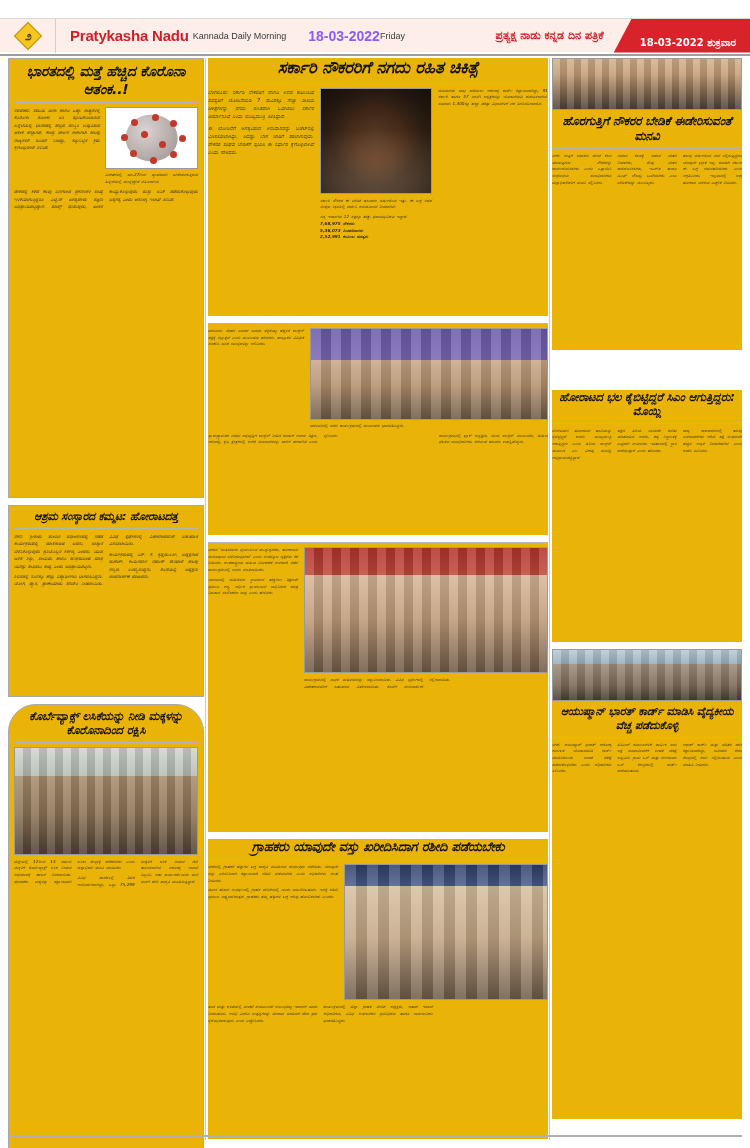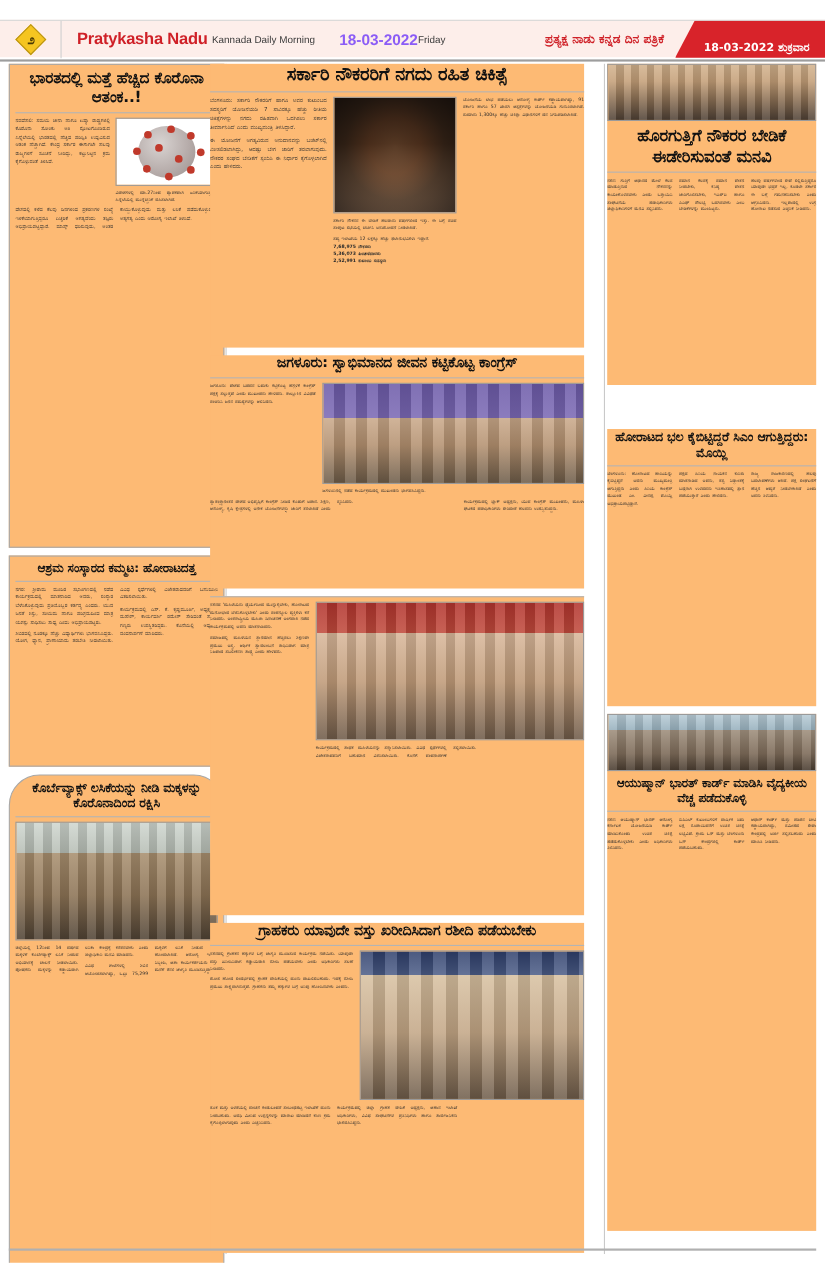--- a/index.html
+++ b/index.html
@@ -55,28 +55,28 @@
     display:flex; align-items:center; padding:15px 14px 0 26px;
     clip-path: polygon(18px 0, 100% 0, 100% 100%, 0 100%);
     color:#ffffff; font-size:10px; font-weight:bold;
     font-family:"DejaVu Sans", sans-serif;
   }
   .rule-under { position:absolute; left:0; top:54px; width:750px; height:2px; background:#9d9d9d; }
 
   
   .page { position:absolute; left:0; top:58px; width:750px; height:1085px; }
   .col-left   { position:absolute; left:8px;   top:0; width:196px; }
-  .col-center { position:absolute; left:191px; top:0; width:340px; }
+  .col-center { position:absolute; left:208px; top:0; width:340px; }
   .col-right  { position:absolute; left:552px; top:0; width:190px; }
 
   .vrule { position:absolute; top:0; width:1px; height:1082px; background:#c9c9c9; }
   .vrule.a { left:205px; }
   .vrule.b { left:549px; }
 
-  .box { border:1px solid #a8a8a8; background:#fdba74; padding:4px 5px 5px 5px; margin-bottom:7px; }
+  .box { border:1px solid #a8a8a8; background:#eab308; padding:4px 5px 5px 5px; margin-bottom:7px;font-style:italic; }
   .box.noborder { border:none; padding:0; }
 
   h1.hl, h2.hl, h3.hl {
     margin:0 0 4px 0; text-align:center; color:#111;
     font-family:"DejaVu Sans", sans-serif; font-weight:bold;
     line-height:1.25; letter-spacing:-0.2px;
   }
   h1.hl { font-size:16.5px; }
   h2.hl { font-size:13px; }
   h3.hl { font-size:11px; }
@@ -270,21 +270,20 @@
           <div class="body-txt s42 lead">5,36,073 ಪಿಂಚಣಿದಾರರು</div>
           <div class="body-txt s42 lead">2,52,991 ಕುಟುಂಬ ಸದಸ್ಯರು</div>
         </div>
         <div style="flex:1;">
           <div class="body-txt s42">ಯೋಜನೆಯ ಲಾಭ ಪಡೆಯಲು ಆರೋಗ್ಯ ಕಾರ್ಡ್ ಕಡ್ಡಾಯವಾಗಿದ್ದು, 91 ಸರ್ಕಾರಿ ಹಾಗೂ 57 ಖಾಸಗಿ ಆಸ್ಪತ್ರೆಗಳನ್ನು ಯೋಜನೆಯಡಿ ಗುರುತಿಸಲಾಗಿದೆ. ಸುಮಾರು 1,300ಕ್ಕೂ ಹೆಚ್ಚು ಚಿಕಿತ್ಸಾ ವಿಧಾನಗಳಿಗೆ ದರ ನಿಗದಿಪಡಿಸಲಾಗಿದೆ.</div>
         </div>
       </div>
     </div>
 
     <div class="box noborder" style="height:212px;">
-      <h2 class="hl">ಜಗಳೂರು: ಸ್ವಾಭಿಮಾನದ ಜೀವನ ಕಟ್ಟಿಕೊಟ್ಟ ಕಾಂಗ್ರೆಸ್</h2>
       <div class="hr-thin"></div>
       <div style="display:flex; gap:6px;">
         <div style="flex:0 0 96px;">
           <div class="body-txt s42">ಜಗಳೂರು: ದೇಶದ ಬಡವರ ಬದುಕು ಕಟ್ಟಿಕೊಟ್ಟ ಹೆಗ್ಗಳಿಕೆ ಕಾಂಗ್ರೆಸ್ ಪಕ್ಷಕ್ಕೆ ಸಲ್ಲುತ್ತದೆ ಎಂದು ಮುಖಂಡರು ಹೇಳಿದರು. ತಾಲ್ಲೂಕಿನ ವಿವಿಧೆಡೆ ಸಂಚರಿಸಿ ಜನರ ಸಮಸ್ಯೆಗಳನ್ನು ಆಲಿಸಿದರು.</div>
         </div>
         <div style="flex:1;">
           <div class="photo" style="height:92px;">
             <div class="ph-stage"></div>
           </div>
           <div class="body-txt s42" style="margin-top:3px;">ಜಗಳೂರಿನಲ್ಲಿ ನಡೆದ ಕಾರ್ಯಕ್ರಮದಲ್ಲಿ ಮುಖಂಡರು ಭಾಗವಹಿಸಿದ್ದರು.</div>
@@ -334,21 +333,21 @@
       </div>
     </div>
   </div>
 
   <div class="col-right">
 
     <div class="box noborder" style="height:292px;">
       <div class="photo" style="height:52px; margin-bottom:4px;">
         <div class="ph-meet"></div>
       </div>
-      <h3 class="hl" style="font-size:15px;text-align:center;">ಹೊರಗುತ್ತಿಗೆ ನೌಕರರ ಬೇಡಿಕೆ ಈಡೇರಿಸುವಂತೆ ಮನವಿ</h3>
+      <h3 class="hl" style="font-size:12px;text-align:center;">ಹೊರಗುತ್ತಿಗೆ ನೌಕರರ ಬೇಡಿಕೆ ಈಡೇರಿಸುವಂತೆ ಮನವಿ</h3>
       <div class="hr-thin"></div>
       <div class="cols3 tight">
         <div class="body-txt s42">ನಗರ: ಗುತ್ತಿಗೆ ಆಧಾರದ ಮೇಲೆ ಕೆಲಸ ಮಾಡುತ್ತಿರುವ ನೌಕರರನ್ನು ಕಾಯಂಗೊಳಿಸಬೇಕು ಎಂದು ಒತ್ತಾಯಿಸಿ ಸಂಘಟನೆಯ ಪದಾಧಿಕಾರಿಗಳು ಜಿಲ್ಲಾಧಿಕಾರಿಗಳಿಗೆ ಮನವಿ ಸಲ್ಲಿಸಿದರು.</div>
         <div class="body-txt s42" style="margin-top:3px;">ಸಮಾನ ಕೆಲಸಕ್ಕೆ ಸಮಾನ ವೇತನ ನೀಡಬೇಕು, ಕನಿಷ್ಠ ವೇತನ ಜಾರಿಗೊಳಿಸಬೇಕು, ಇಎಸ್‌ಐ ಹಾಗೂ ಪಿಎಫ್ ಸೌಲಭ್ಯ ಒದಗಿಸಬೇಕು ಎಂಬ ಬೇಡಿಕೆಗಳನ್ನು ಮುಂದಿಟ್ಟರು.</div>
         <div class="body-txt s42" style="margin-top:3px;">ಹಲವು ವರ್ಷಗಳಿಂದ ಸೇವೆ ಸಲ್ಲಿಸುತ್ತಿದ್ದರೂ ಯಾವುದೇ ಭದ್ರತೆ ಇಲ್ಲ. ಕೂಡಲೇ ಸರ್ಕಾರ ಈ ಬಗ್ಗೆ ಗಮನಹರಿಸಬೇಕು ಎಂದು ಆಗ್ರಹಿಸಿದರು. ಇಲ್ಲವಾದಲ್ಲಿ ಉಗ್ರ ಹೋರಾಟ ನಡೆಸುವ ಎಚ್ಚರಿಕೆ ನೀಡಿದರು.</div>
       </div>
     </div>
 
     <div class="box noborder" style="height:252px;">
       <h3 class="hl" style="font-size:11.5px;margin-top:40px;">ಹೋರಾಟದ ಭಲ ಕೈಬಿಟ್ಟಿದ್ದರೆ ಸಿಎಂ ಆಗುತ್ತಿದ್ದರು: ಮೊಯ್ಲಿ</h3>

